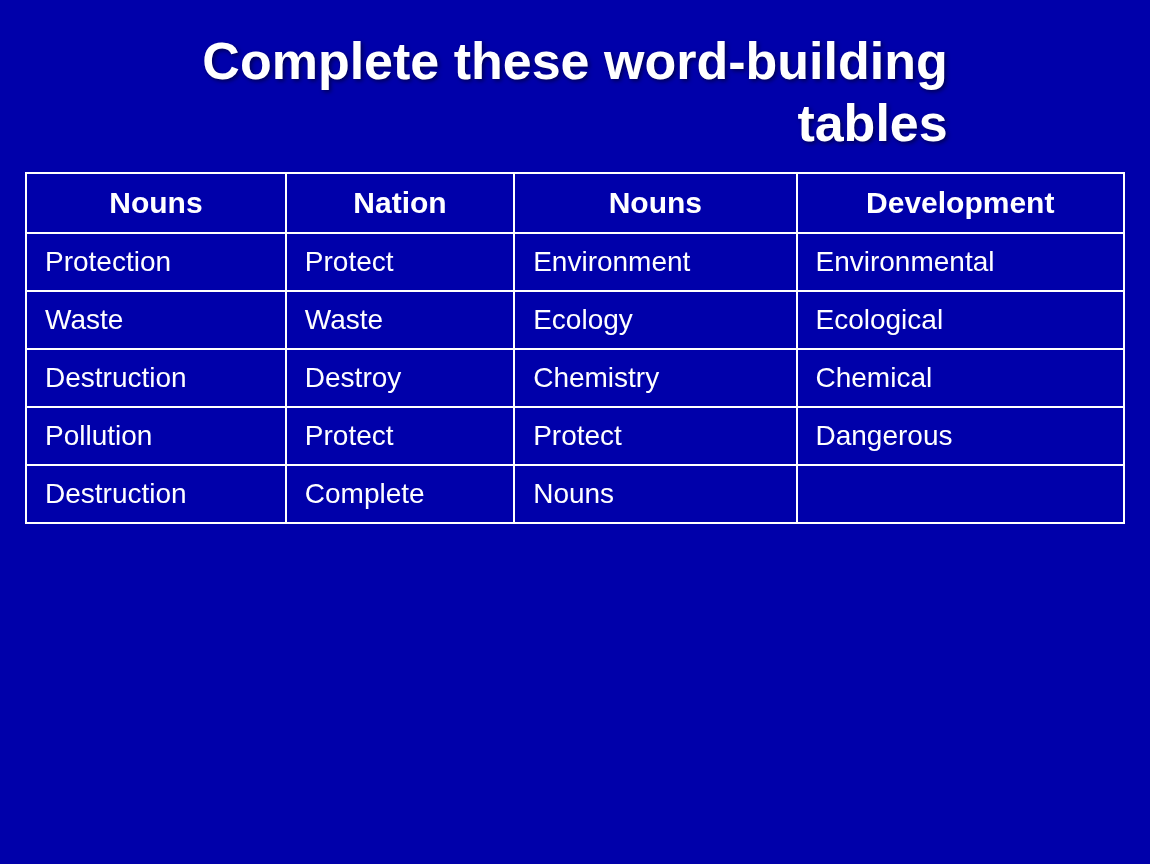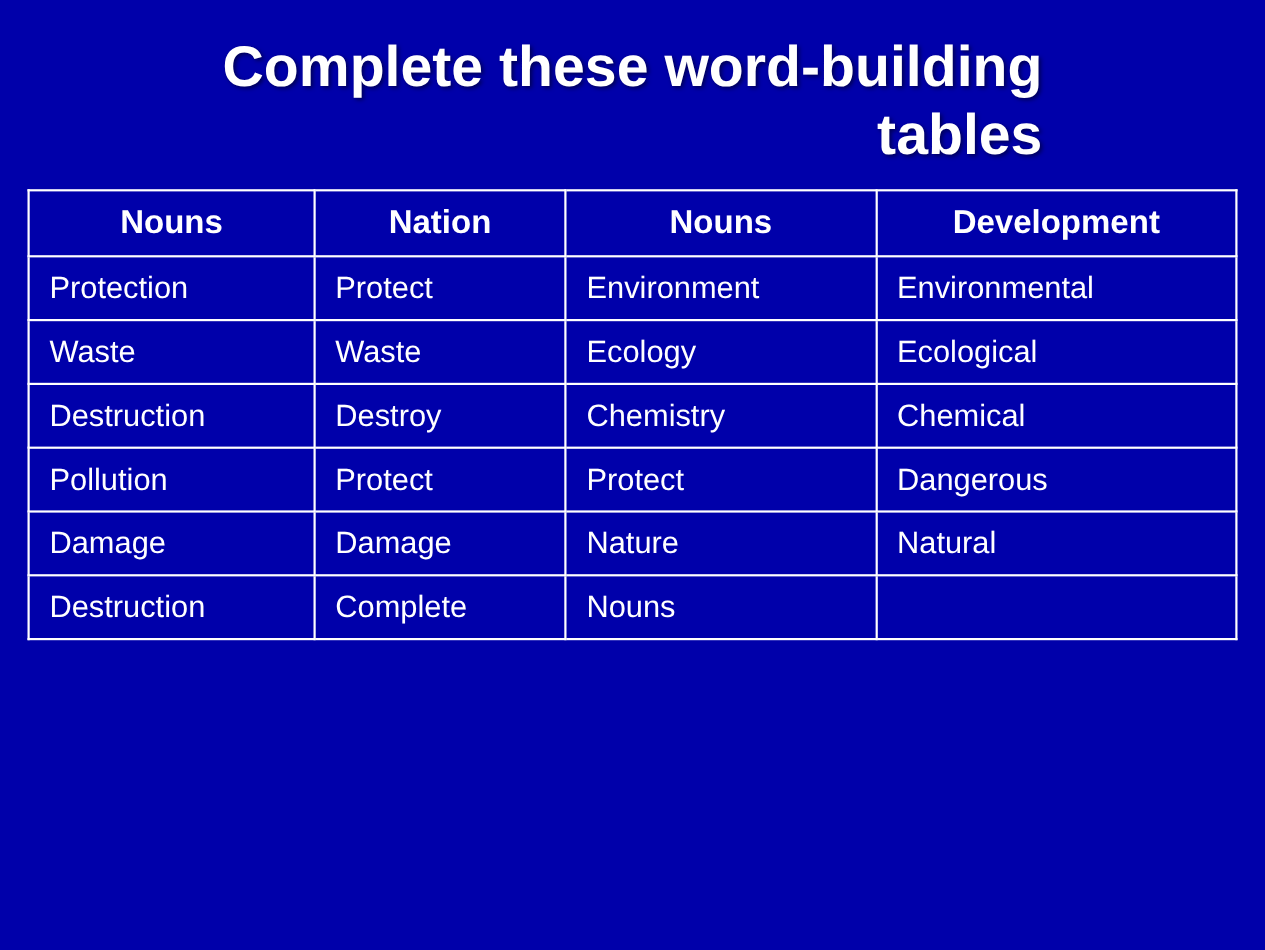--- a/index.html
+++ b/index.html
@@ -101,26 +101,20 @@
           <td>Chemistry</td>
           <td>Chemical</td>
         </tr>
         <tr>
           <td>Pollution</td>
           <td>Protect</td>
           <td>Protect</td>
           <td>Dangerous</td>
         </tr>
         <tr>
-          <td>Damage</td>
-          <td>Damage</td>
-          <td>Nature</td>
-          <td>Natural</td>
-        </tr>
-        <tr>
           <td>Destruction</td>
           <td>Complete</td>
           <td>Nouns</td>
           <td></td>
         </tr>
       </tbody>
   </table>
 </div>
 
 </body></html>

